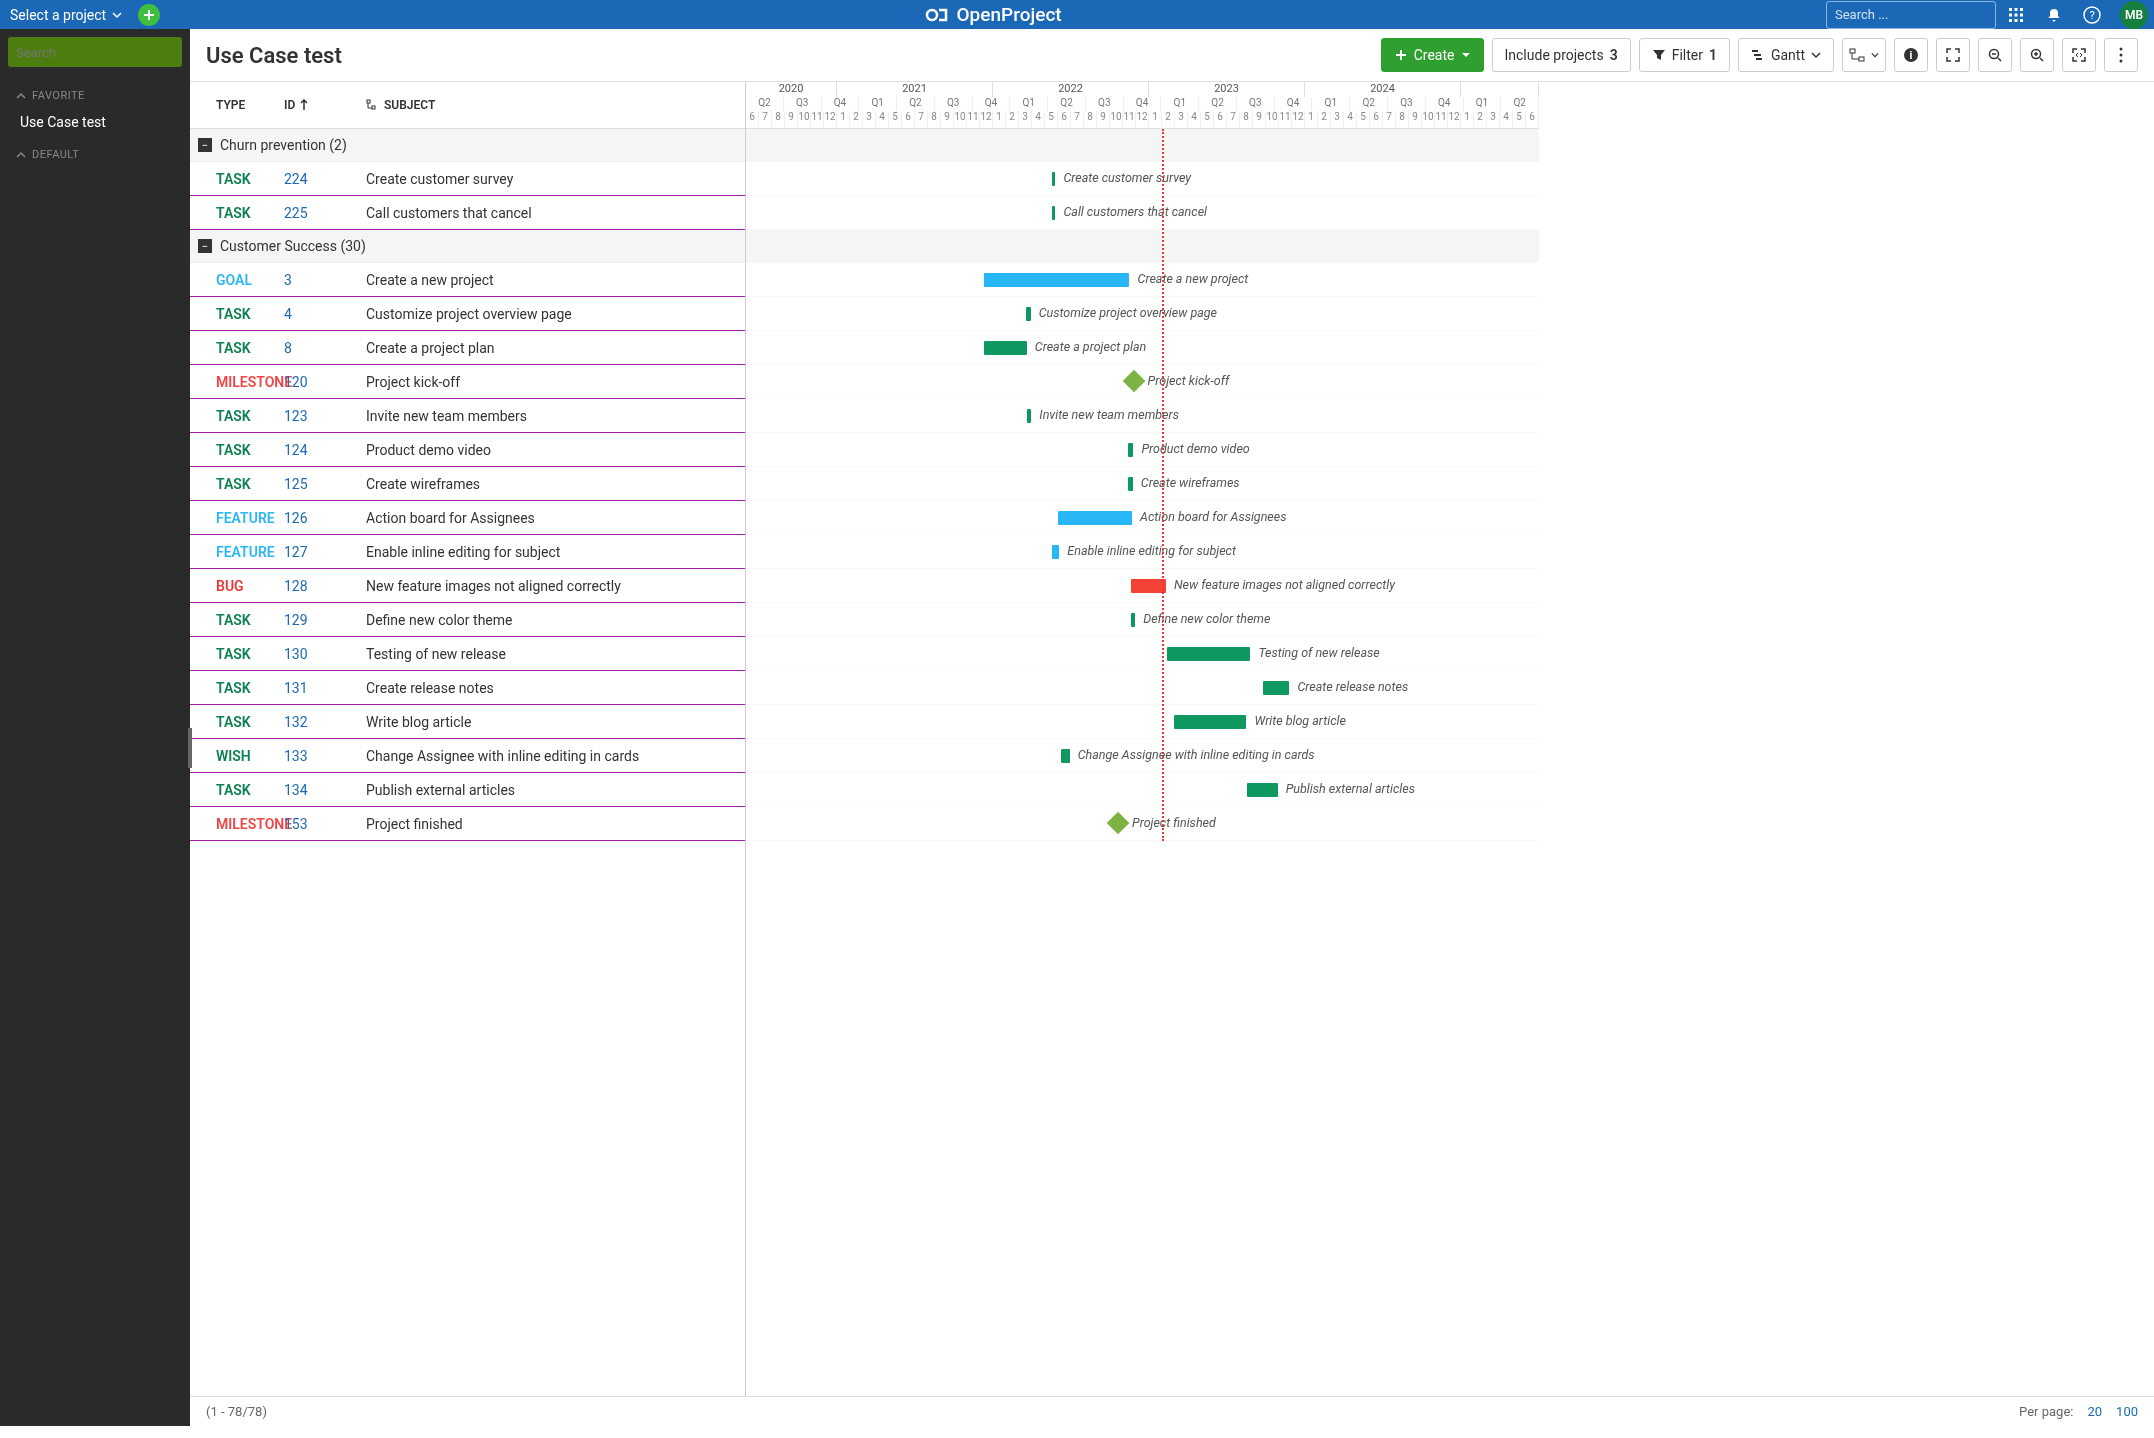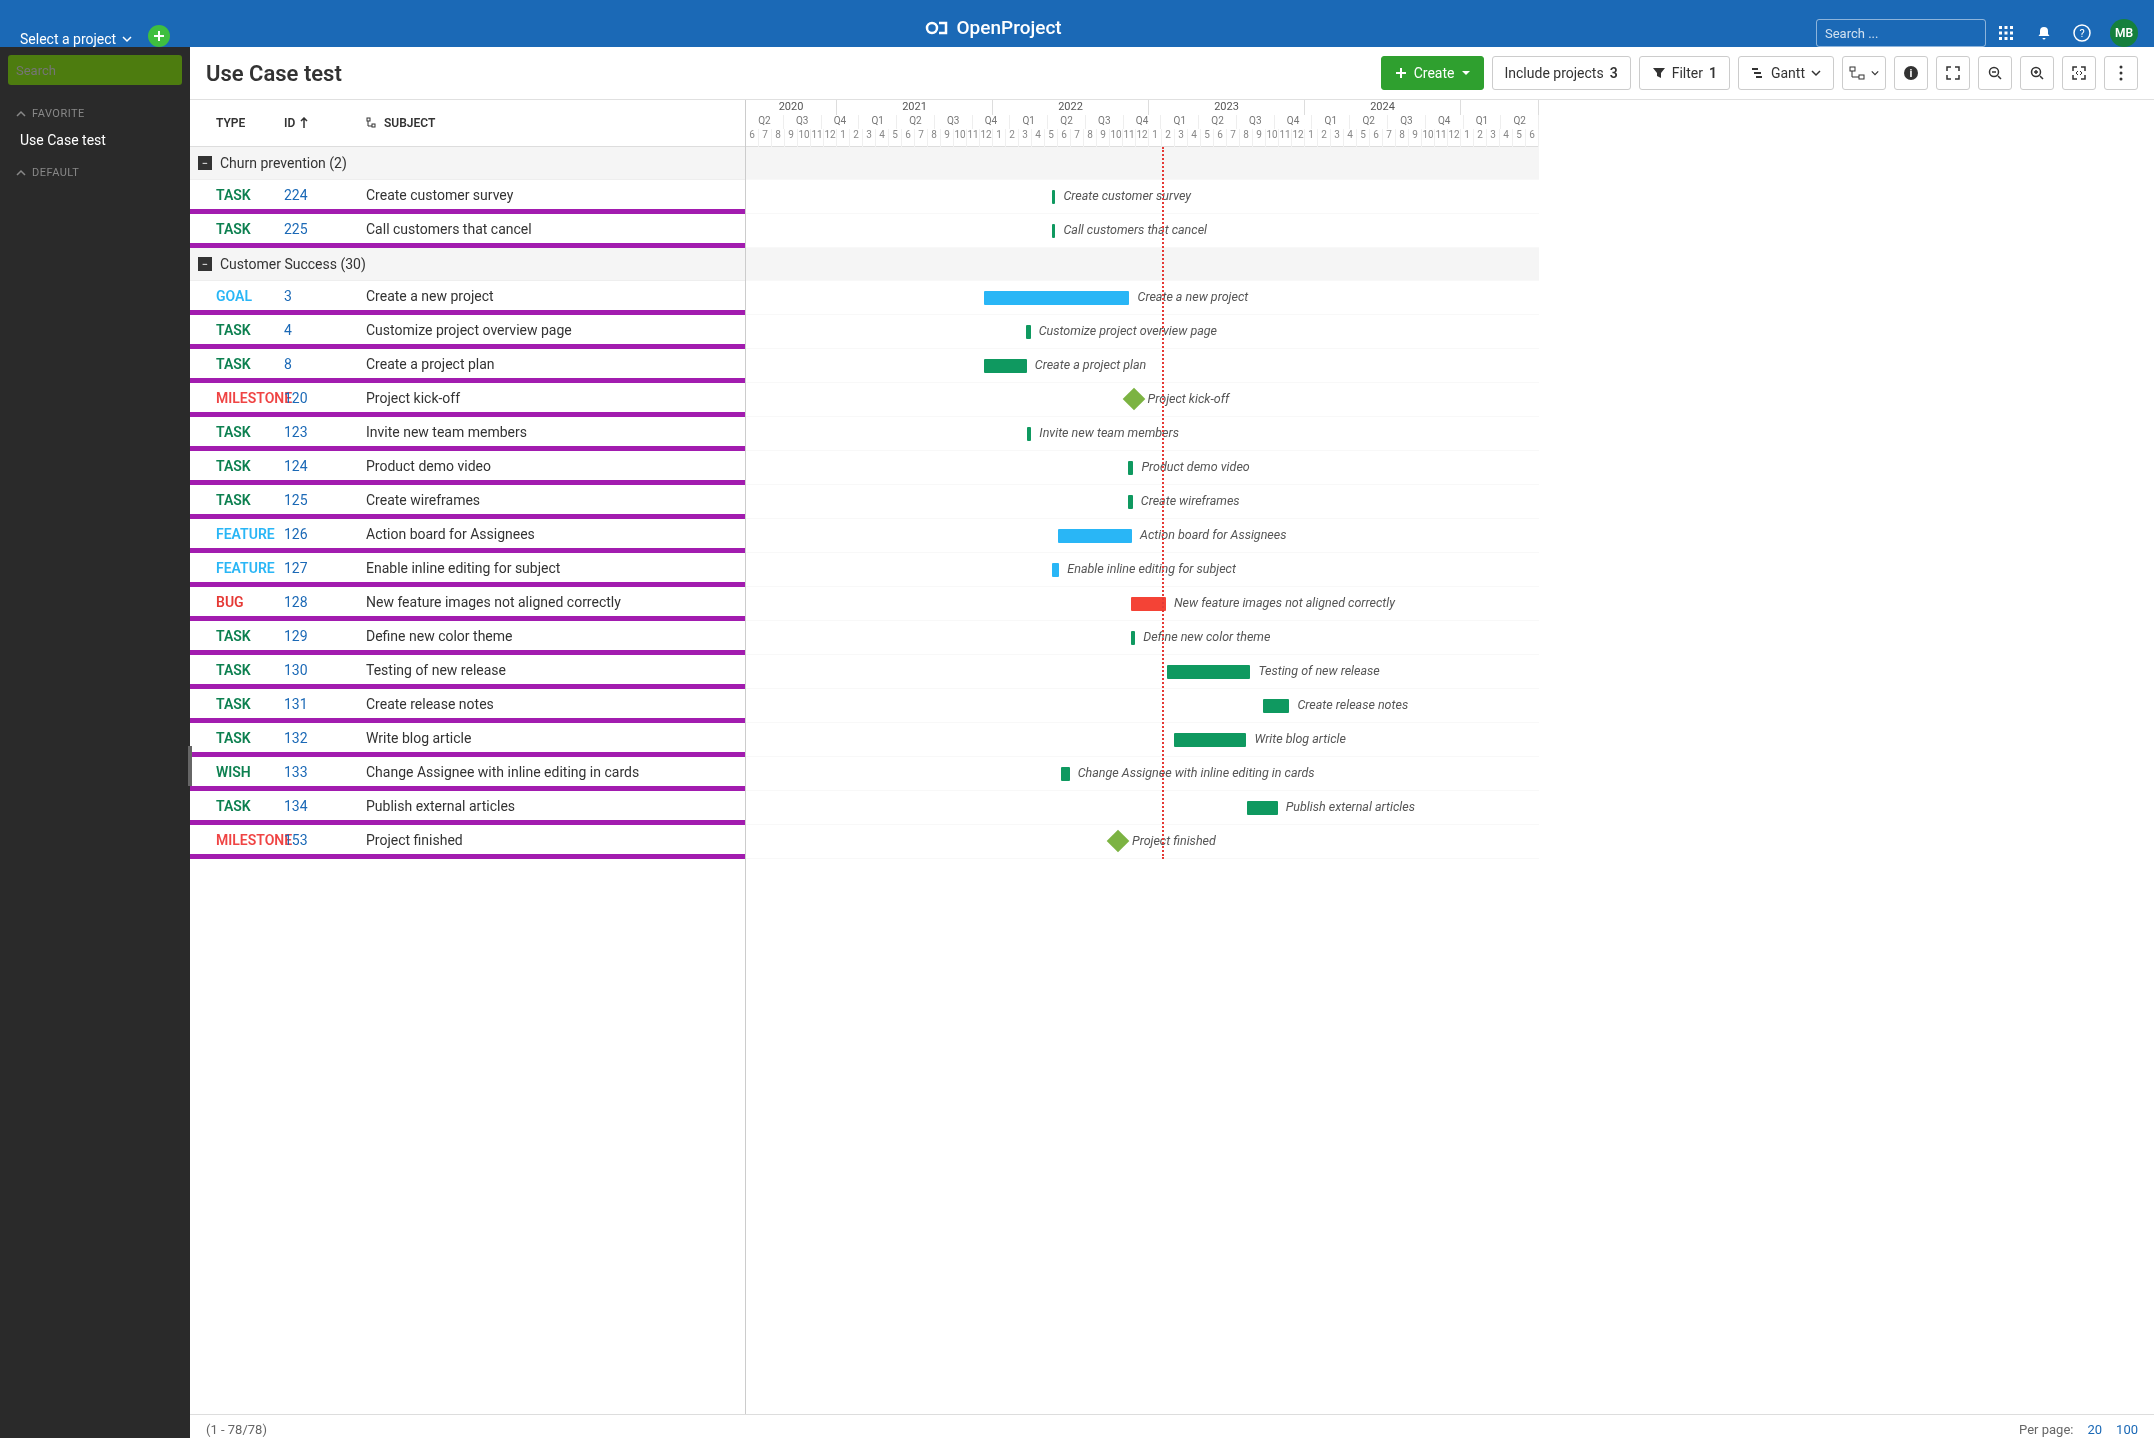--- a/index.html
+++ b/index.html
@@ -1,17 +1,17 @@
 <!DOCTYPE html>
 <html><head>
 <meta charset="utf-8">
 <style>
 *{box-sizing:border-box;margin:0;padding:0;font-family:-apple-system,BlinkMacSystemFont,"Segoe UI",Roboto,sans-serif}
 body{background:#fff;font-size:13px;color:#333;overflow:hidden}
-.topbar{height:47px;background:#1b69b6;display:flex;align-items:flex-end;color:#fff;padding:0 10px}
+.topbar{height:29px;background:#1b69b6;display:flex;align-items:center;color:#fff;padding:0 0}
 .proj-sel{display:flex;align-items:center;gap:6px;padding:0 10px;cursor:pointer;font-size:14px}
 .add-btn{width:22px;height:22px;border-radius:50%;background:#3fbf3f;display:flex;align-items:center;justify-content:center;margin-left:6px;cursor:pointer}
 .logo{margin:8px auto;display:flex;align-items:center;gap:6px;font-size:19px;font-weight:500}
 .search-top{width:170px;height:28px;background:transparent;border:1px solid rgba(255,255,255,0.5);border-radius:3px;display:flex;align-items:center;padding:0 8px;margin-right:10px}
 .search-top input{background:transparent;border:none;outline:none;color:#fff;flex:1;font-size:13px}
 .search-top input::placeholder{color:rgba(255,255,255,0.8)}
 .top-icons{display:flex;align-items:center;gap:18px;margin-right:6px}
 .top-ico{width:20px;height:20px;cursor:pointer;display:flex;align-items:center;justify-content:center}
 .avatar{width:28px;height:28px;border-radius:50%;background:#15803d;display:flex;align-items:center;justify-content:center;font-size:12px;font-weight:600}
 .shell{display:flex;height:calc(100vh - 41px)}
@@ -31,21 +31,21 @@
 .btn .badge{font-weight:600}
 .content{flex:1;display:flex;overflow:hidden;border-top:1px solid #e0e0e0}
 .grid{width:556px;flex-shrink:0;display:flex;flex-direction:column;border-right:1px solid #ccc;overflow:hidden}
 .grid-hdr{height:47px;display:flex;align-items:center;border-bottom:1px solid #ddd;font-size:12px;font-weight:600;color:#333;flex-shrink:0}
 .col-type{width:94px;padding-left:26px}
 .col-id{width:70px;display:flex;align-items:center;gap:4px}
 .col-subj{flex:1;padding-left:12px;display:flex;align-items:center;gap:6px}
 .grid-body{flex:1;overflow-y:auto}
 .grp-row{height:33px;display:flex;align-items:center;background:#f5f5f5;padding-left:8px;gap:8px;font-size:14px;border-bottom:1px solid #eee}
 .grp-tog{width:14px;height:14px;border:1px solid #333;background:#333;color:#fff;display:flex;align-items:center;justify-content:center;font-size:11px;line-height:1;cursor:pointer}
-.row{height:34px;display:flex;align-items:center;border-bottom:5px solid #a21caf;font-size:14px}
+.row{height:34px;display:flex;align-items:center;border-bottom:1px solid #a21caf;font-size:14px}
 .row .col-type{font-weight:600}
 .row .col-id{color:#1b69b6;cursor:pointer}
 .row .col-subj{color:#333;white-space:nowrap;overflow:hidden}
 .t-TASK{color:#0d8050}.t-GOAL{color:#29b6f6}.t-MILESTONE{color:#ef4444}.t-FEATURE{color:#29b6f6}.t-BUG{color:#e53935}.t-WISH{color:#0d8050}
 .gantt{flex:1;overflow:auto;position:relative}
 .gantt-hdr{height:47px;border-bottom:1px solid #ddd;position:sticky;top:0;background:#fff;z-index:2}
 .yr-row{height:15px;display:flex;font-size:11px;color:#555}
 .yr{border-right:1px solid #ddd;text-align:center}
 .q-row{height:14px;display:flex;font-size:10px;color:#777}
 .q{border-right:1px solid #eee;text-align:center}

